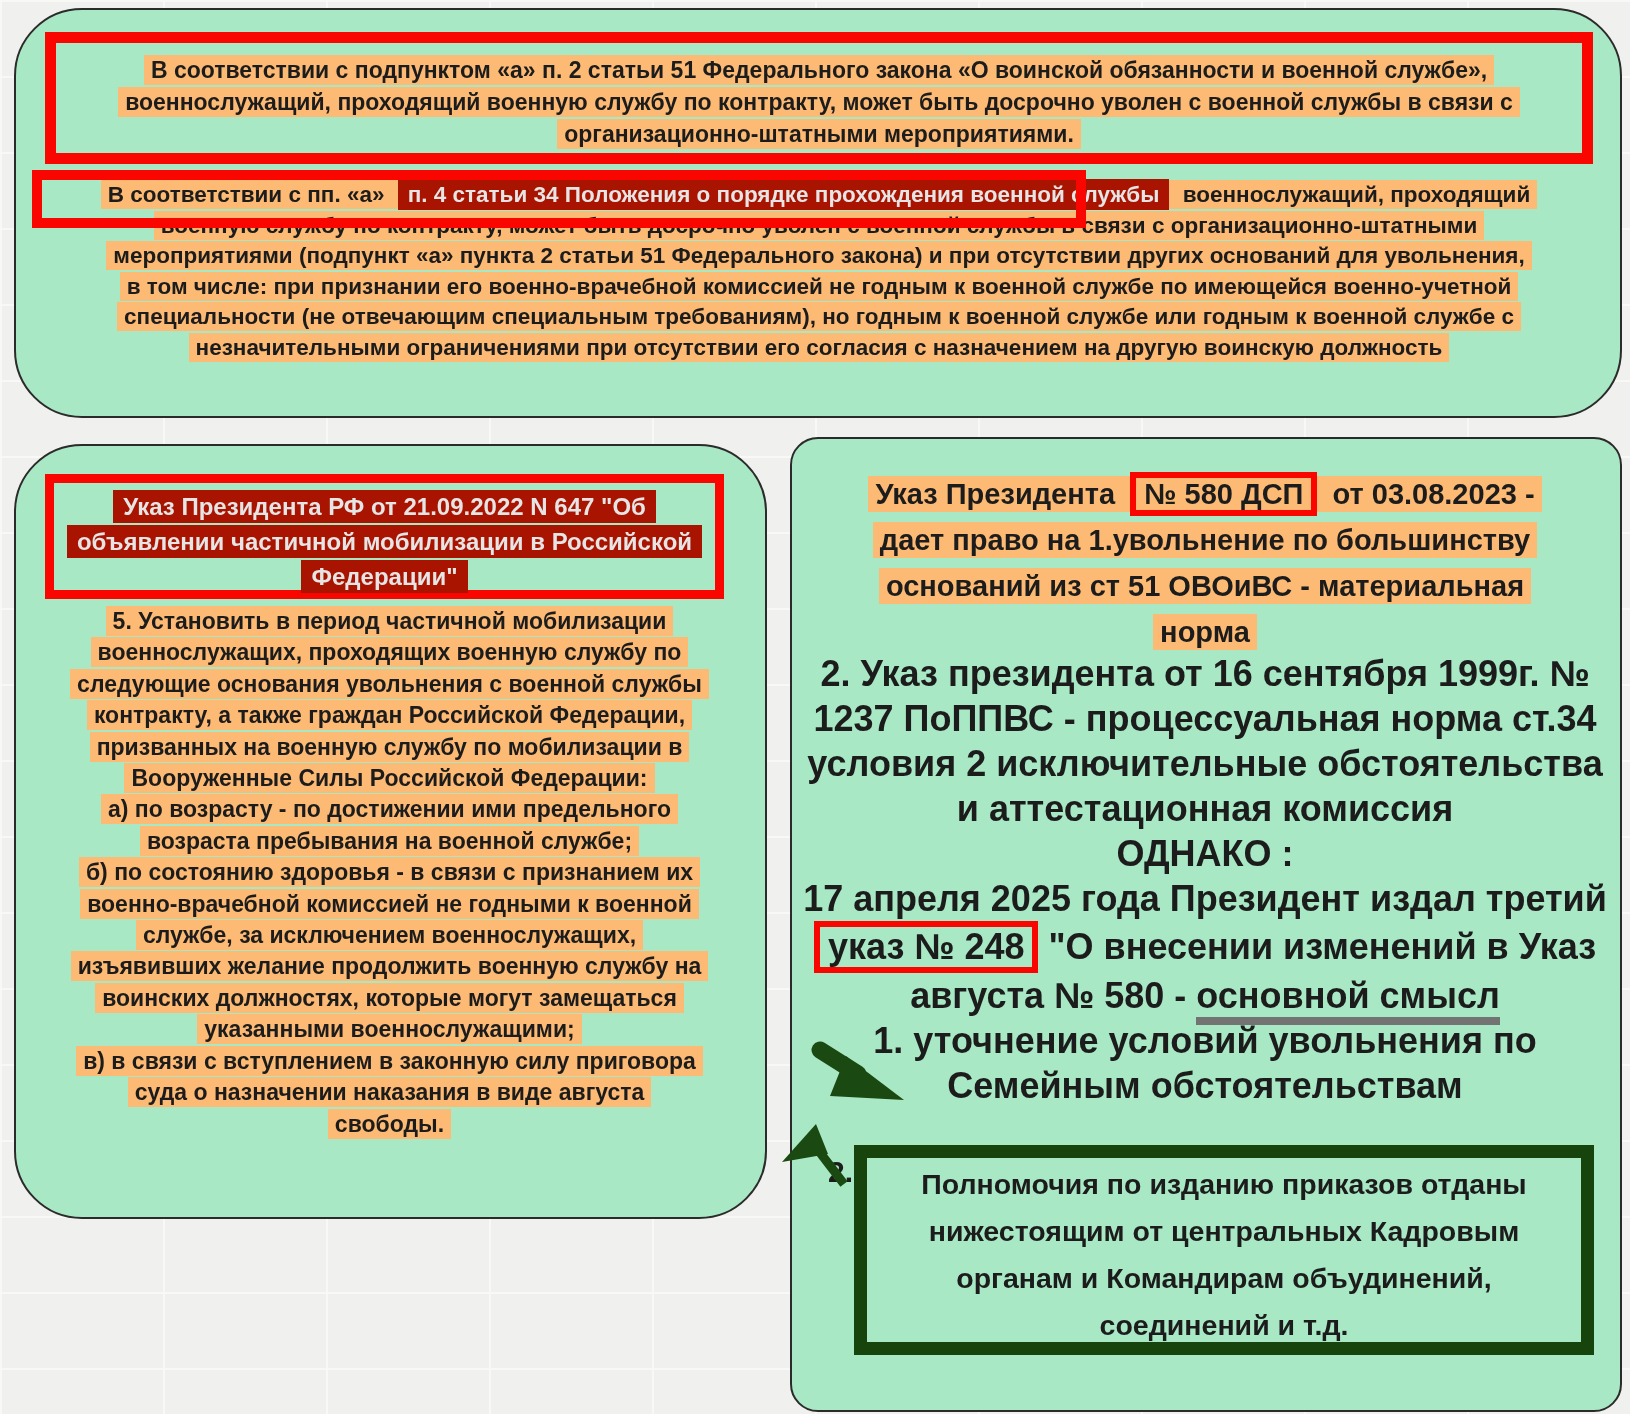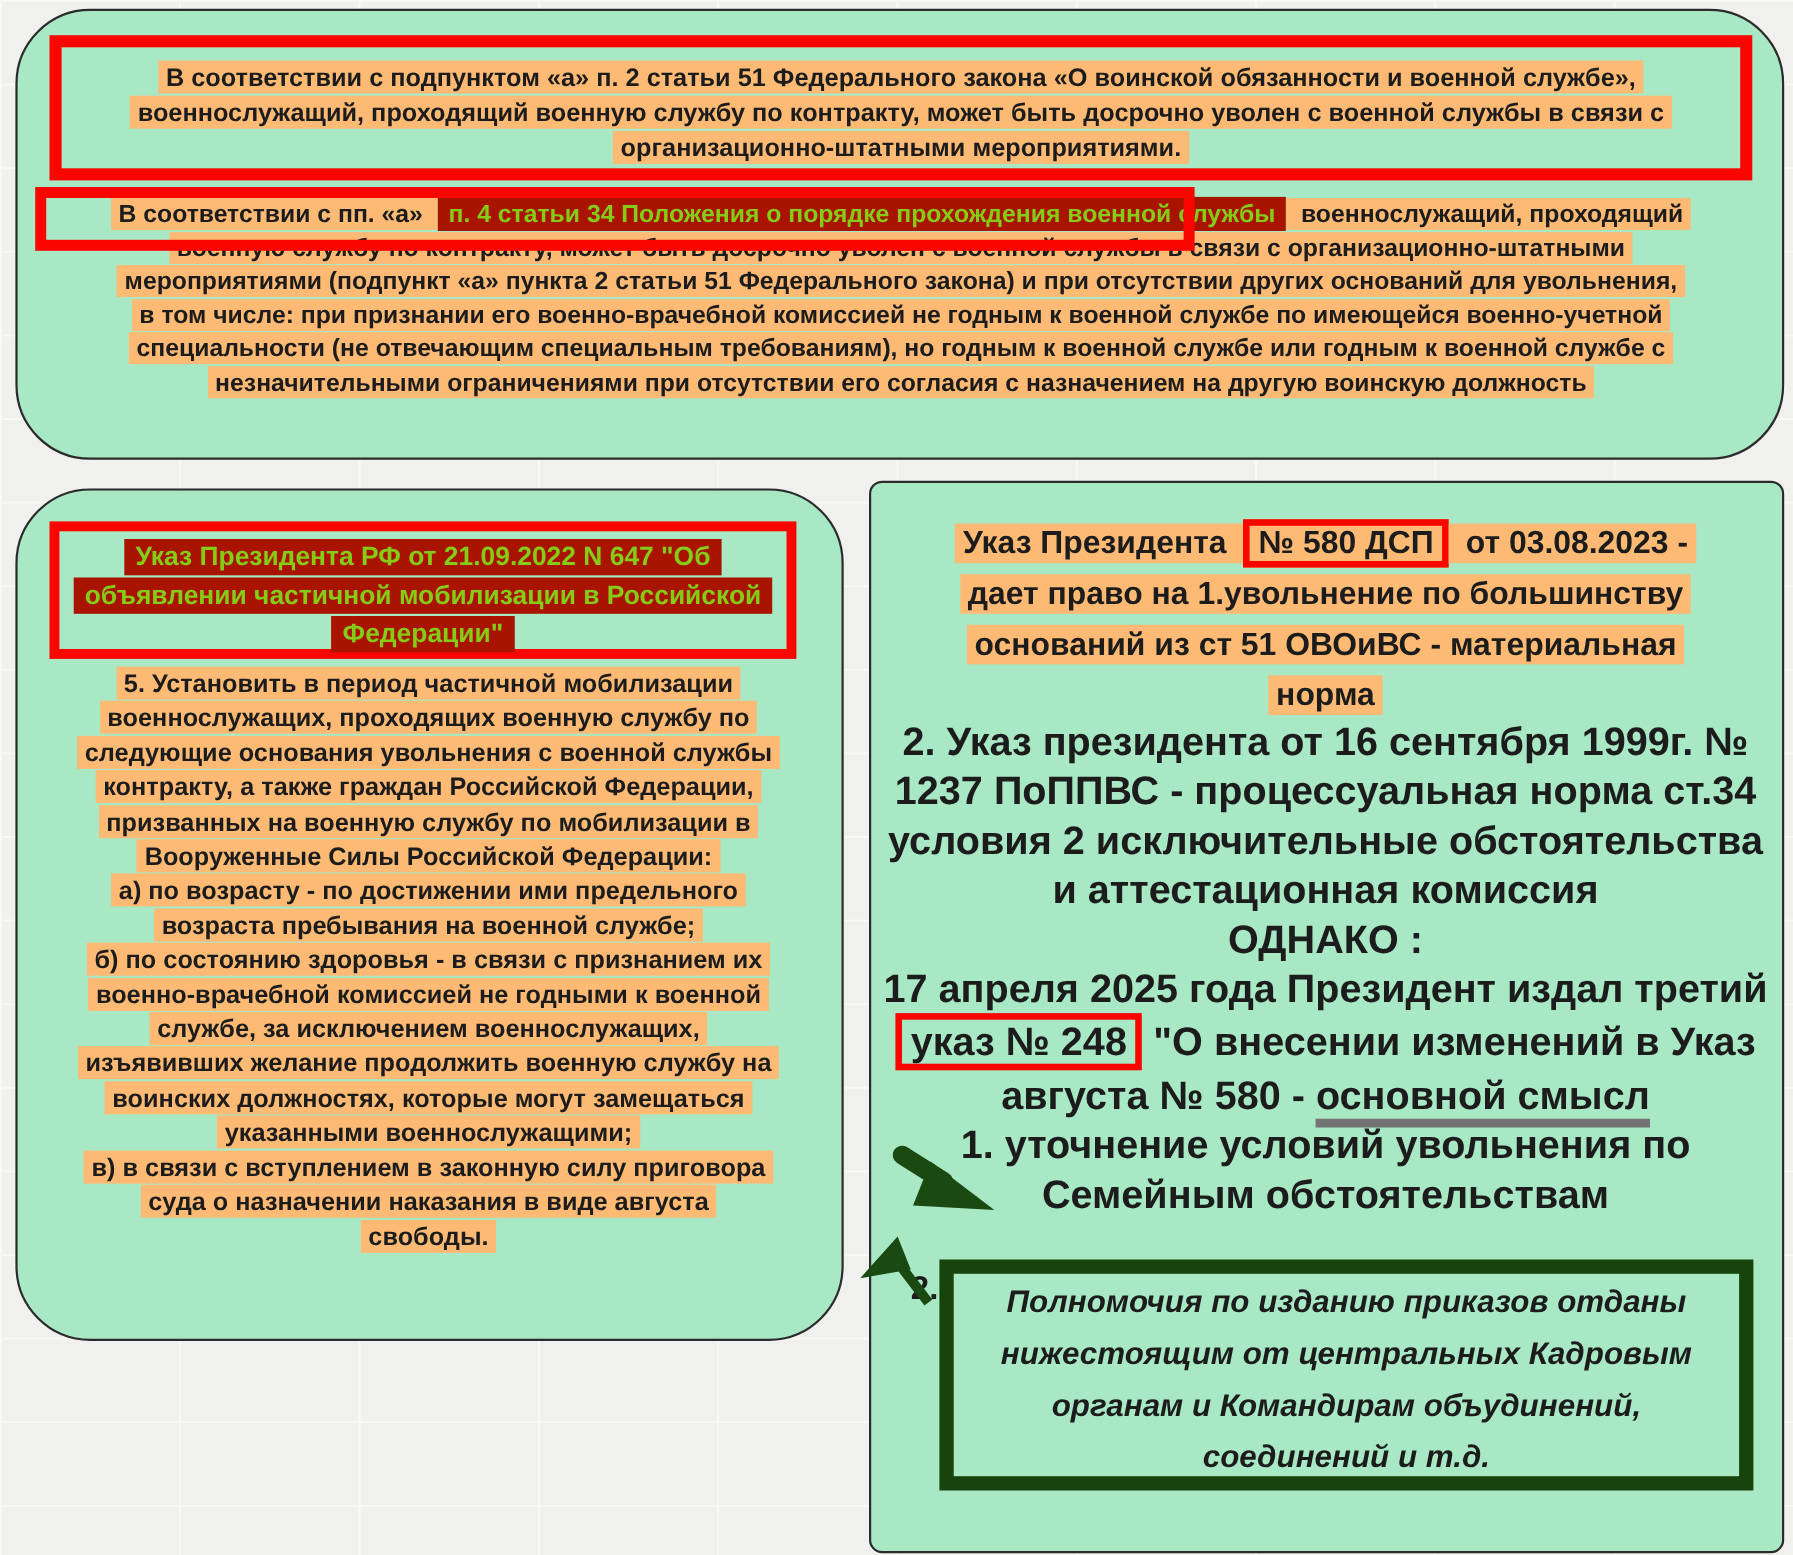--- a/index.html
+++ b/index.html
@@ -8,26 +8,26 @@
     background-color:#f0f0ee;
     background-image:linear-gradient(#f8f8f7 2px,transparent 2px),
                      linear-gradient(90deg,#f8f8f7 2px,transparent 2px);
     background-size:163px 76px;
     font-family:"Liberation Sans",sans-serif;
     font-weight:700;color:#1c1c1c;
   }
   .panel{position:absolute;background:#a9e8c5;border:2px solid #2b2b2b;box-sizing:border-box;}
   #top-panel{left:14px;top:8px;width:1608px;height:410px;border-radius:68px;}
   #left-panel{left:14px;top:432px;width:753px;height:775px;border-radius:68px;margin-top:12px;}
-  #right-panel{left:790px;top:437px;width:832px;height:975px;border-radius:12px;}
+  #right-panel{left:790px;top:437px;width:832px;height:975px;border-radius:28px;}
 
   .lines{text-align:center;}
   .line{white-space:nowrap;}
   .hl{background:#fdba74;padding:2px 7px;}
-  .dr{background:#a81400;color:#84cc16;padding:3px 10px;}
+  .dr{background:#a81400;color:#e5e5e5;padding:3px 10px;}
   .redbox{border:6px solid #f90600;padding:0 8px;display:inline-block;line-height:1.12;}
   .ru{border-bottom:8px solid #737373;padding-bottom:1px;}
 
   
   #law51-frame{position:absolute;left:29px;top:22px;width:1548px;height:132px;
     border:11px solid #f90600;box-sizing:border-box;padding-top:11px;}
   #law51-frame .line{font-size:23px;line-height:32px;}
   #reg34-para{position:absolute;left:14px;top:170px;width:1578px;}
   #reg34-para .line{font-size:22.5px;line-height:30.5px;}
   #reg34-frame{position:absolute;left:16px;top:160px;width:1054px;height:58px;
@@ -41,21 +41,21 @@
   #decree647-body .line{font-size:23px;line-height:31.4px;}
 
   
   #decree580-para{position:absolute;left:8px;top:32px;width:810px;}
   #decree580-para .line{font-size:29px;line-height:46px;}
   #right-body{position:absolute;left:8px;top:212px;width:810px;}
   #right-body .line{font-size:36px;line-height:45px;}
   #authority-box{position:absolute;left:62px;top:706px;width:740px;height:210px;
     border:13px solid #17440c;box-sizing:border-box;background:#a9e8c5;z-index:3;
     padding-top:3px;}
-  #authority-box .line{font-size:28.5px;line-height:47px;font-style:italic;}
+  #authority-box .line{font-size:28.5px;line-height:47px;}
   #item2-number{position:absolute;left:36px;top:716px;font-size:30px;z-index:2;}
   .arrow-svg{position:absolute;z-index:5;}
   #arrow1{left:16px;top:599px;}
   #arrow2{left:-12px;top:683px;}
 </style>
 </head>
 <body>
 
 <div class="page">
 

